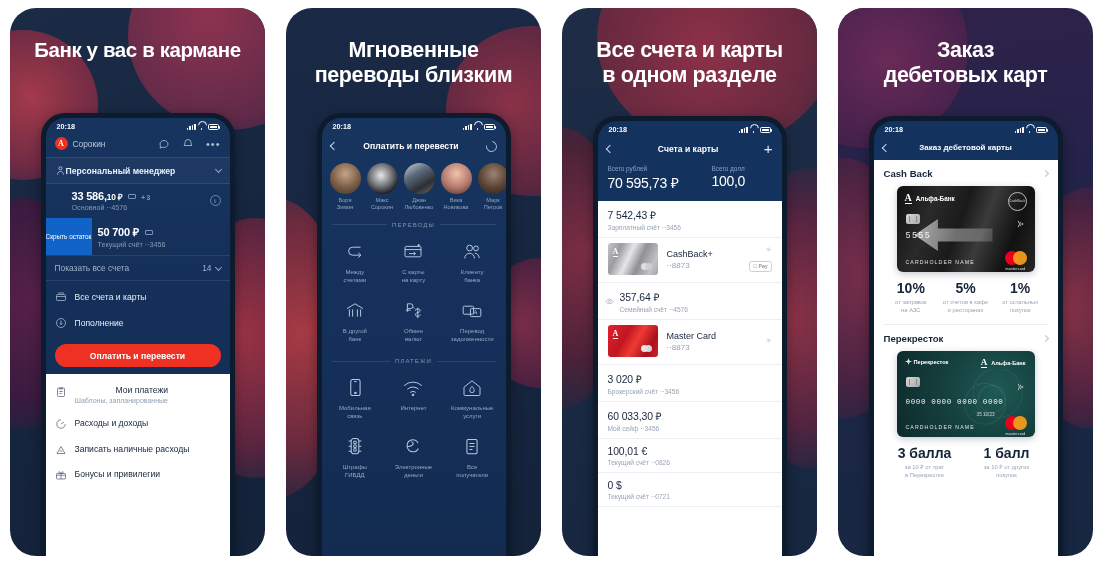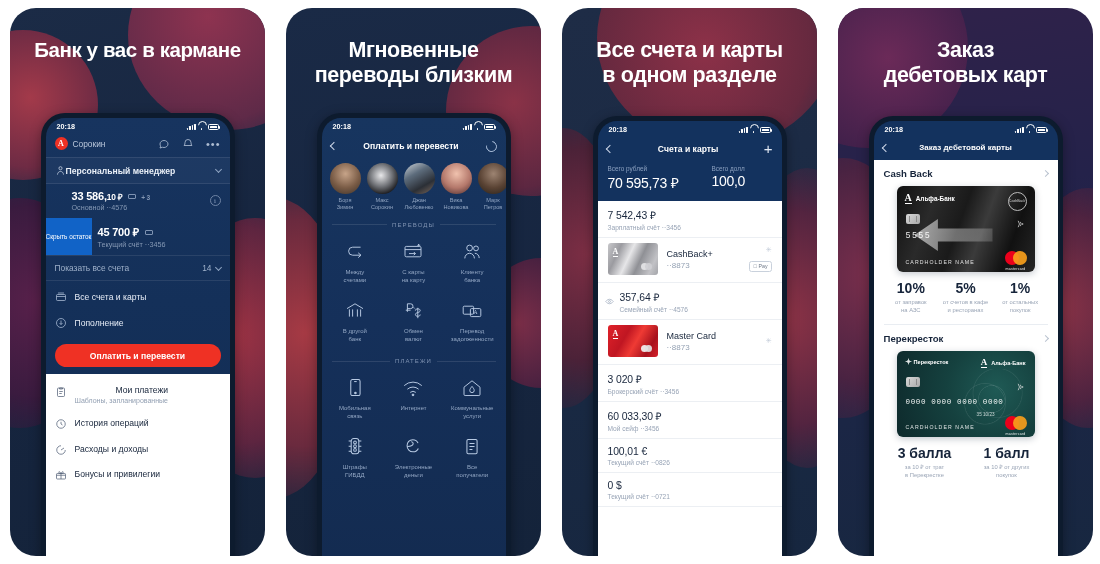--- a/index.html
+++ b/index.html
@@ -328,21 +328,21 @@
               <span class="plus3">+ 3</span>
             </div>
             <div class="sub">Основной  ··4576</div>
             <div class="info-o">i</div>
           </div>
 
           <div class="acct with-btn">
             <div class="hide-btn">Скрыть
 остаток</div>
             <div class="amt">
-              <span>45 700 ₽</span>
+              <span>50 700 ₽</span>
               <span class="mini-card"></span>
             </div>
             <div class="sub">Текущий счёт ··3456</div>
           </div>
 
           <div class="show-all">
             <span>Показать все счета</span>
             <span class="cnt">
               <span>14</span>
               <span class="cdown"></span>
@@ -382,34 +382,34 @@
                   </svg>
               </span>
               <span>
                 <div class="t1">Мои платежи</div>
                 <div class="t2">Шаблоны, запланированные</div>
               </span>
             </div>
             <div class="wrow">
               <span style="color:#56637a;display:flex">
                 <svg width="12" height="12" viewBox="0 0 24 24" fill="none" stroke="currentColor" stroke-width="1.5">
-                  <circle cx="12" cy="12" r="8.5"></circle>
-                    <path d="M12 7.5V12l3 2"></path>
-                  </svg>
-              </span>
-              <span class="t1">История операций</span>
+                  <path d="M20.5 12A8.5 8.5 0 1 1 12 3.5"></path>
+                    <path d="M12 12l6-4"></path>
+                  </svg>
+              </span>
+              <span class="t1">Расходы и доходы</span>
             </div>
             <div class="wrow">
               <span style="color:#56637a;display:flex">
                 <svg width="12" height="12" viewBox="0 0 24 24" fill="none" stroke="currentColor" stroke-width="1.5">
-                  <path d="M20.5 12A8.5 8.5 0 1 1 12 3.5"></path>
-                    <path d="M12 12l6-4"></path>
-                  </svg>
-              </span>
-              <span class="t1">Расходы и доходы</span>
+                  <path d="M4 19h16L12 5z"></path>
+                    <path d="M9.5 14h5"></path>
+                  </svg>
+              </span>
+              <span class="t1">Записать наличные расходы</span>
             </div>
             <div class="wrow" style="padding-top:6px">
               <span style="color:#56637a;display:flex">
                 <svg width="12" height="12" viewBox="0 0 24 24" fill="none" stroke="currentColor" stroke-width="1.5">
                   <rect x="3" y="9" width="18" height="11" rx="1.5"></rect>
                     <path d="M3 12.5h18M12 9v11"></path>
                   <path d="M12 9c-3 0-4.5-1-4.5-2.5S9 4 12 9zM12 9c3 0 4.5-1 4.5-2.5S15 4 12 9z"></path>
                   </svg>
               </span>
               <span class="t1">Бонусы и привилегии</span>

